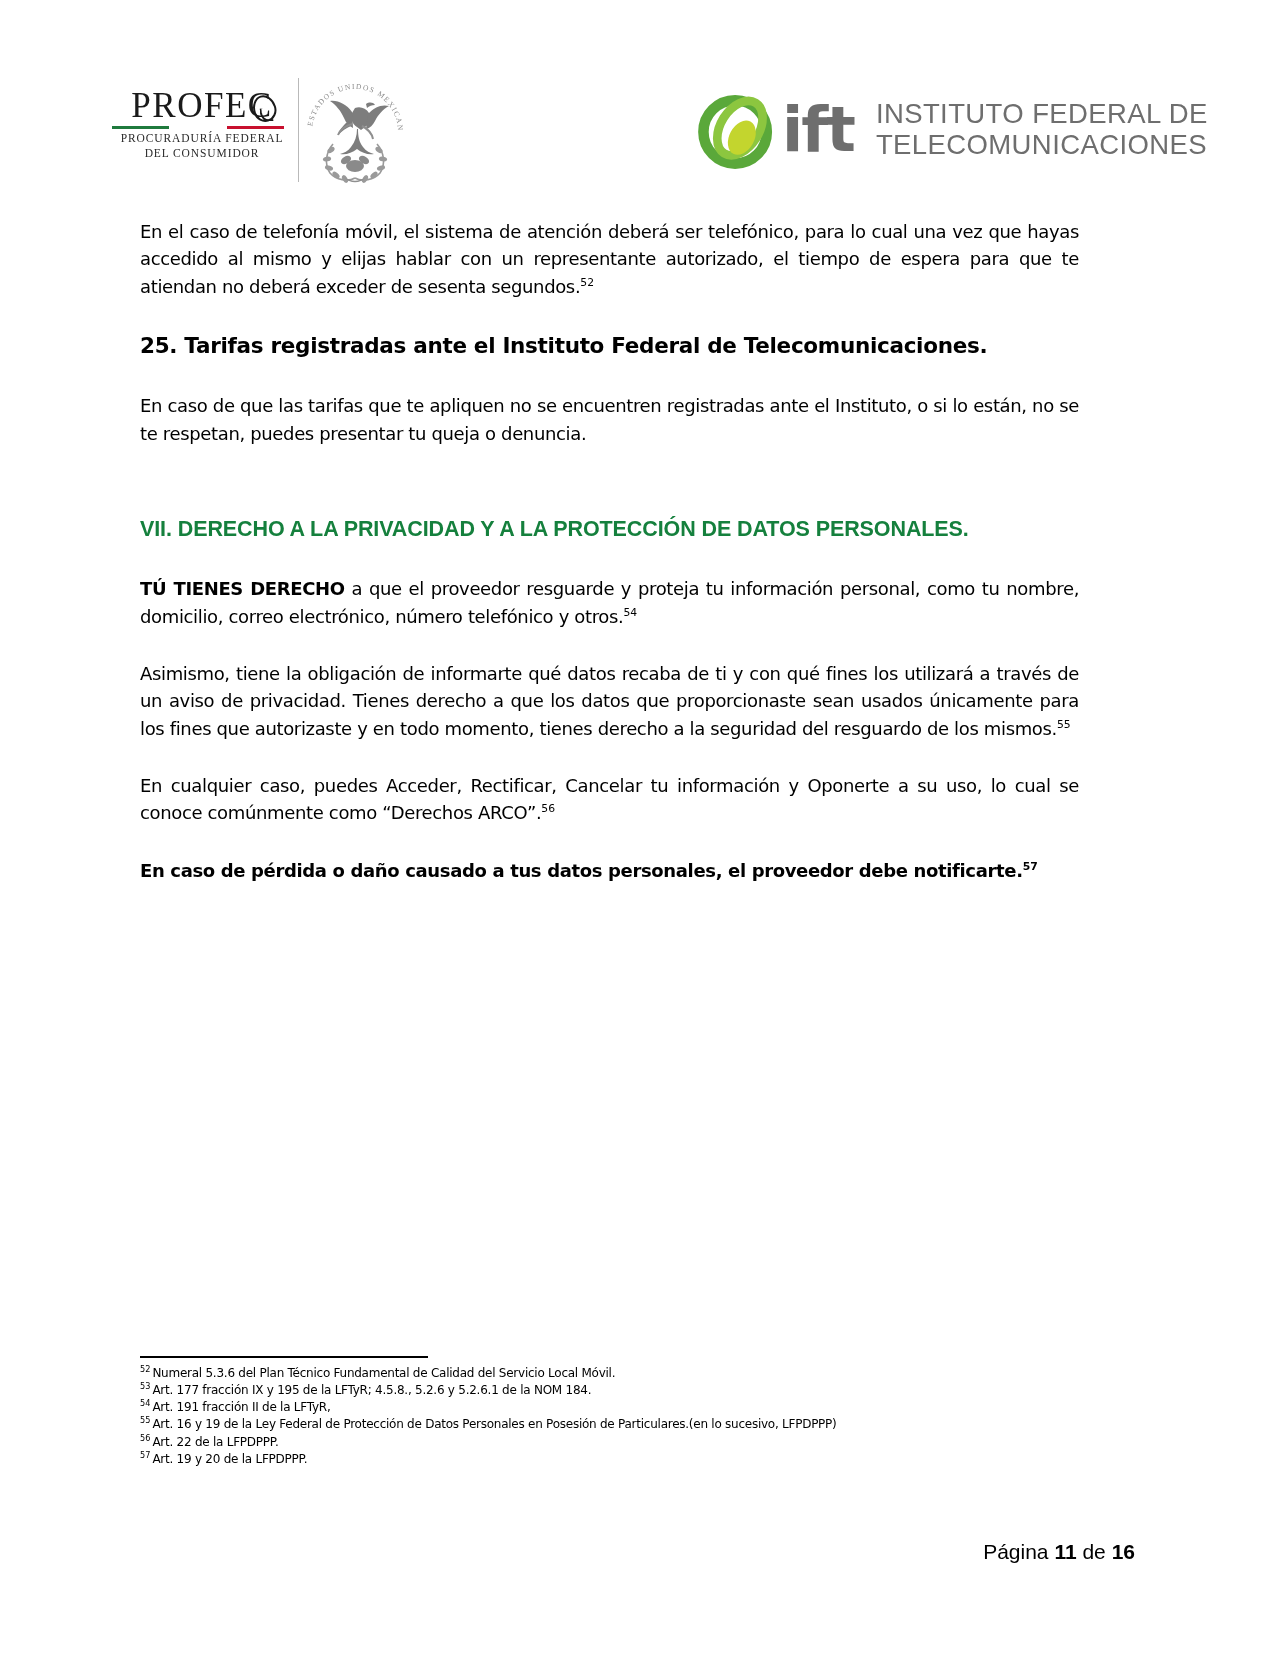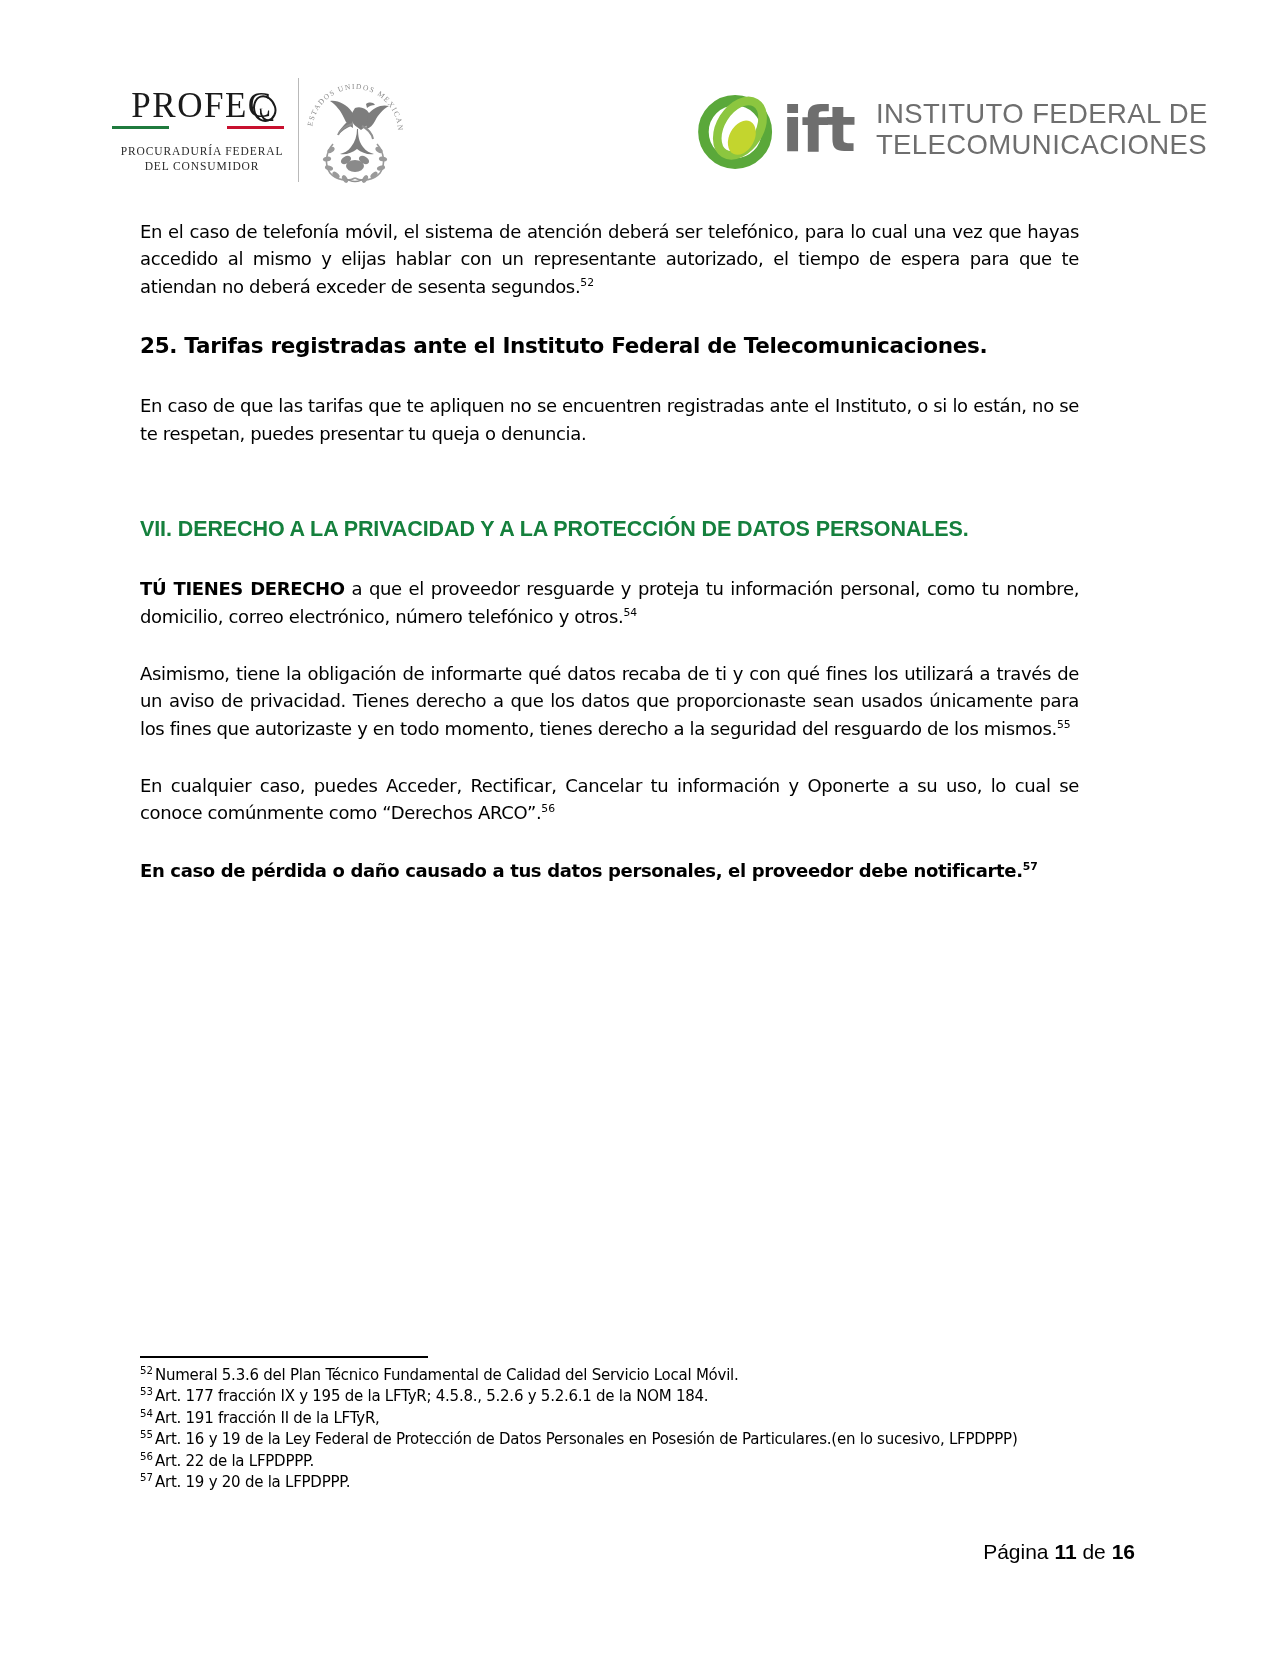--- a/index.html
+++ b/index.html
@@ -76,21 +76,21 @@
     margin-top: 3px;
     height: 2.6px;
     width: 172px;
     display: flex;
   }
   .profeco-rule i { flex: 1 1 auto; display: block; height: 100%; }
   .profeco-rule .g { background: #1f7a3d; }
   .profeco-rule .w { background: #ffffff; }
   .profeco-rule .r { background: #c8102e; }
   .profeco-sub {
-    margin-top: 15px;
+    margin-top: 2px;
     font-family: "Liberation Serif", "DejaVu Serif", serif;
     font-size: 11.5px;
     letter-spacing: 0.9px;
     line-height: 1.32;
     color: #2a2a2a;
   }
 
   .divider-v {
     position: absolute;
     left: 298px;
@@ -189,21 +189,21 @@
     width: 960px;
   }
   .fn-rule {
     width: 288px;
     height: 2px;
     background: #000;
     margin-bottom: 7px;
   }
   .fn {
     font-family: "DejaVu Sans", "Liberation Sans", sans-serif;
-    font-size: 15px;
+    font-size: 12px;
     line-height: 1.43;
     color: #000;
     letter-spacing: -0.25px;
     margin: 0;
   }
   .fn sup {
     font-size: 0.68em;
     margin-right: 2px;
   }
 

